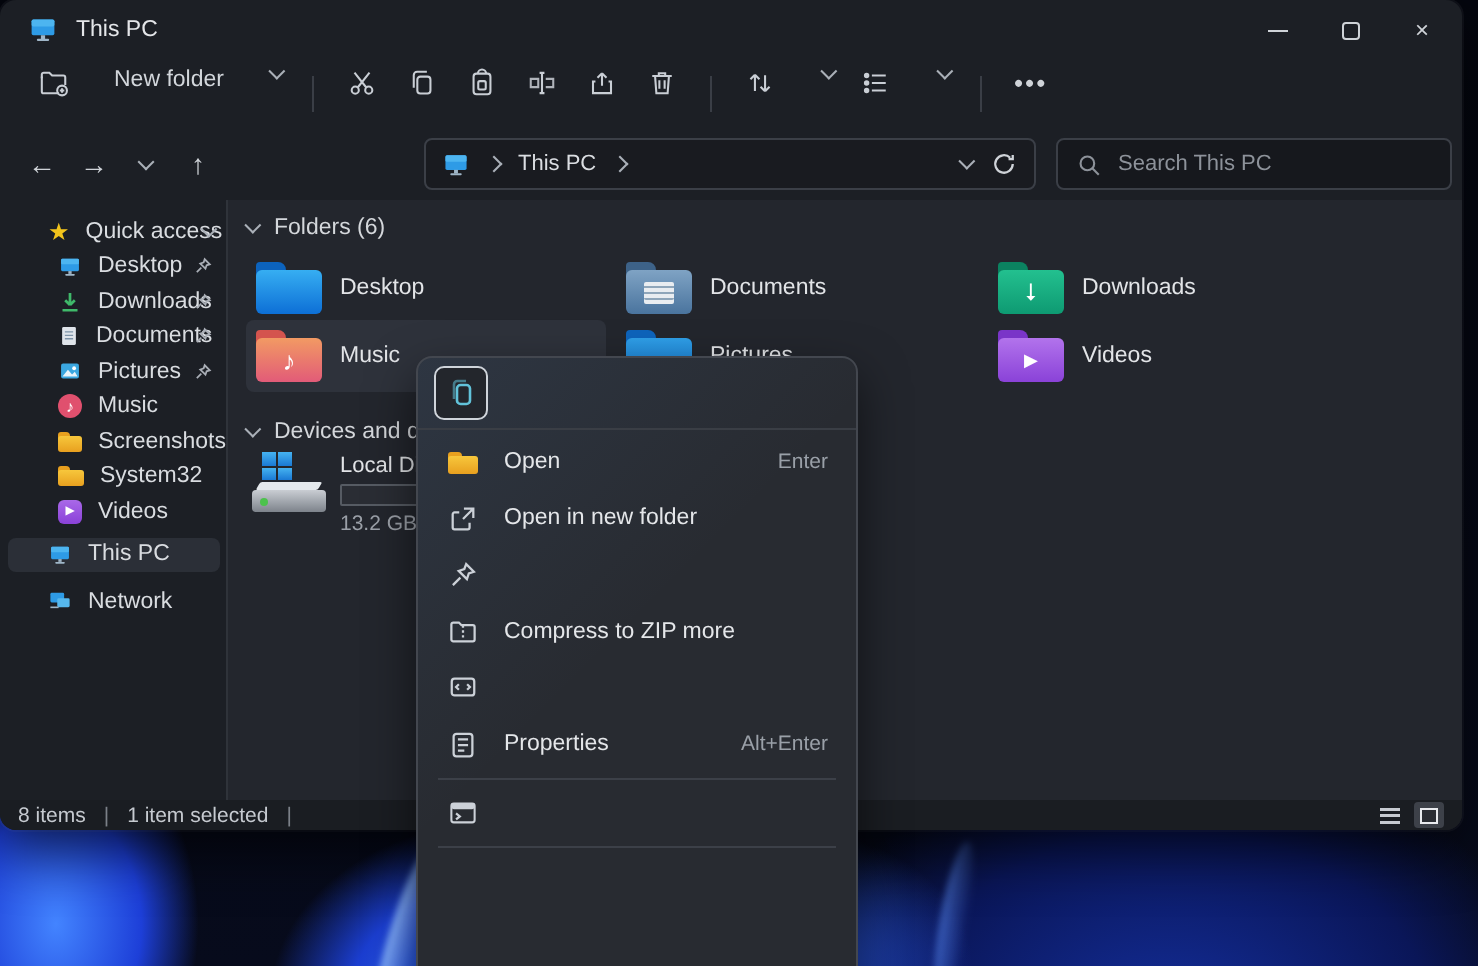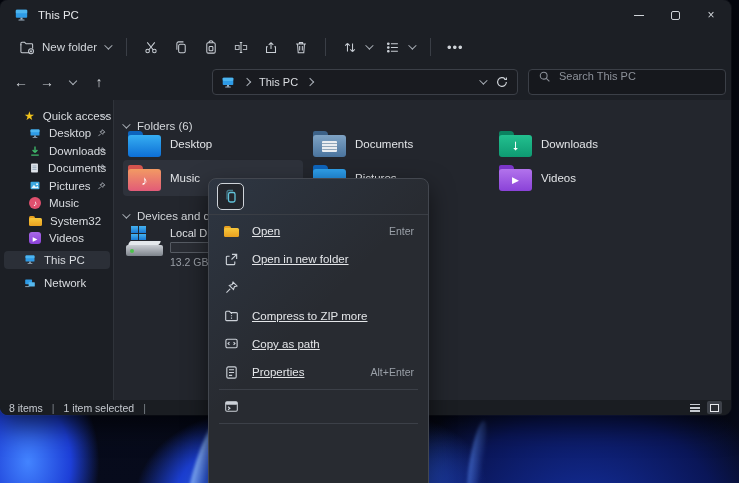--- a/index.html
+++ b/index.html
@@ -29,21 +29,21 @@
   .titlebar { position:relative; height:30px; display:flex; align-items:center; padding-left:14px; gap:9px; }
   .title-text { font-size:11.5px; color:#e4e6e9; }
   .win-controls { position:absolute; right:2px; top:0; height:30px; display:flex; }
   .wc { width:36px; height:30px; display:flex; align-items:center; justify-content:center;
         color:#cfd3d8; font-size:12px; }
   .wc.max span { display:block; width:9px; height:9px; border:1px solid #cfd3d8; border-radius:2px; }
   .wc.min span { display:block; width:10px; height:1px; background:#cfd3d8; }
 
   
   .toolbar { height:34px; display:flex; align-items:center; padding:0 12px; }
-  .tbtn { height:26px; display:flex; align-items:center; justify-content:center; gap:7px;
+  .tbtn { height:26px; display:flex; justify-content:center; gap:22px;
           padding:0 7px; border-radius:4px; color:#d2d6db; font-size:11.5px; }
   .tsep { width:1px; height:18px; background:#3a3e46; margin:0 9px; }
   .chev { display:inline-block; width:6px; height:6px; border-right:1.3px solid #aab0b8;
           border-bottom:1.3px solid #aab0b8; transform:rotate(45deg) translateY(-2px); }
   .chev.right { transform:rotate(-45deg); margin:0 2px; }
   .icon-svg { display:block; }
   .more-dots { font-size:13px; color:#cfd3d8; letter-spacing:1px; }
 
   
   .navbar { position:relative; height:36px; }
@@ -51,21 +51,21 @@
   .nbtn { width:26px; height:26px; display:flex; align-items:center; justify-content:center;
           color:#cfd3d8; font-size:14px; border-radius:4px; }
   .nbtn .chev { transform:rotate(45deg); margin-top:-3px; }
   .addressbar { position:absolute; left:212px; top:5px; width:306px; height:26px;
     border:1px solid #3b3f47; border-radius:4px; background:#191b20;
     display:flex; align-items:center; padding:0 8px; gap:7px; }
   .addr-text { font-size:11px; color:#dbdee2; }
   .addr-right { margin-left:auto; display:flex; align-items:center; gap:10px; }
   .searchbar { position:absolute; left:528px; top:5px; width:198px; height:26px;
     border:1px solid #3b3f47; border-radius:4px; background:#16181d;
-    display:flex; align-items:flex-start; padding:0 9px; gap:8px; }
+    display:flex; align-items:center; padding:0 9px; gap:8px; }
   .searchbar input { background:transparent; border:none; outline:none; color:#c7cbd1;
     font-size:11px; width:140px; font-family:inherit; }
   .searchbar input::placeholder { color:#8d929a; }
 
   
   .app-body { position:absolute; left:0; top:100px; right:0; bottom:15px; display:flex; }
   .sidebar { width:113px; padding-top:7px; overflow:hidden; }
   .side-item { height:17.5px; display:flex; align-items:center; gap:8px; padding-left:24px;
     font-size:11.5px; color:#d9dce0; position:relative; }
   .side-item.child { padding-left:29px; }
@@ -144,21 +144,21 @@
     background:linear-gradient(135deg, rgba(80,120,170,.14), rgba(0,0,0,0) 45%), #282b31;
     border:1px solid #43474f; border-radius:8px; z-index:5;
     box-shadow:0 10px 24px rgba(0,0,0,.55); overflow:hidden; }
   .menu-iconrow { height:36px; border-bottom:1px solid #3a3e45; display:flex; align-items:center;
     padding-left:8px; }
   .focusbox { width:27px; height:27px; border:1.6px solid #cfd4da; border-radius:5px;
     display:flex; align-items:center; justify-content:center; background:#23262c; }
   .menu-items { padding:2px 4px; }
   .menu-item { height:28.2px; display:flex; align-items:center; gap:13px; padding:0 10px;
     border-radius:4px; font-size:11.5px; color:#e4e6e9; }
-  .menu-item .mi-label { flex:1;text-decoration:underline; }
+  .menu-item .mi-label { flex:1; }
   .mi-shortcut { font-size:10.5px; color:#9aa0a8; }
   .menu-sep { height:1px; background:#3c4048; margin:2.5px 6px; }
   .mi-ico { width:16px; height:16px; display:flex; align-items:center; justify-content:center; flex:0 0 auto; }
   .mini-folder-y { width:15px; height:11px; position:relative; }
   .mini-folder-y::before { content:""; position:absolute; left:0; top:0; width:7px; height:4px;
     background:#e8a01f; border-radius:1.5px 2px 0 0; }
   .mini-folder-y::after { content:""; position:absolute; left:0; top:2px; right:0; bottom:0;
     background:linear-gradient(180deg,#f7c73c,#e8a01f); border-radius:1.5px; }
 </style>
 </head>
@@ -350,20 +350,24 @@
             <path d="M9.5 2l4.5 4.5-2.8.9-1 3-4.6-4.6 3-1z"></path>
             <path d="M6.5 9.5L2.5 13.5"></path>
           </svg>
       </div>
       <div class="side-item child">
         <span class="music-dot">♪</span>
         <span>Music</span>
       </div>
       <div class="side-item child">
         <span class="mini-folder"></span>
+        <span>Screenshots</span>
+      </div>
+      <div class="side-item child">
+        <span class="mini-folder"></span>
         <span>System32</span>
       </div>
       <div class="side-item child">
         <span class="vid-sq">▶</span>
         <span>Videos</span>
       </div>
       <div class="side-item gap selected">
         <svg class="icon-svg" width="12" height="11" viewBox="0 0 16 16">
             <rect x="1.5" y="2" width="13" height="9" rx="1" fill="#2e9be6"></rect>
             <rect x="1.5" y="2" width="13" height="4" rx="1" fill="#4db5f0"></rect>
@@ -376,21 +380,21 @@
         <svg class="icon-svg" width="12" height="11" viewBox="0 0 16 16">
             <rect x="1" y="2" width="10" height="7" rx="1" fill="#2e9be6"></rect>
             <rect x="6" y="6" width="9" height="6.5" rx="1" fill="#56b8ee"></rect>
             <rect x="1" y="12" width="6" height="1.2" fill="#9fb6c8"></rect>
           </svg>
         <span>Network</span>
       </div>
     </div>
 
     <div class="main">
-      <div class="section-header" style="left:8px; top:20px;justify-content:center;">
+      <div class="section-header" style="left:8px; top:8px;justify-content:center;">
         <span class="chev"></span>
         <span>Folders (6)</span>
       </div>
 
       <div class="tile" style="left:9px; top:26px;">
         <span class="folder f-desktop">
             <span class="front"></span>
           </span>
         <span>Desktop</span>
       </div>
@@ -516,21 +520,20 @@
         </span>
       <span class="mi-label">Compress to ZIP more</span>
     </div>
     <div class="menu-item">
       <span class="mi-ico">
           <svg width="15" height="15" viewBox="0 0 16 16" fill="none" stroke="#ccd1d8" stroke-width="1.2">
             <rect x="2" y="3.5" width="12" height="9" rx="1.5"></rect>
             <path d="M5.8 6.5L4.3 8l1.5 1.5M10.2 6.5L11.7 8l-1.5 1.5"></path>
           </svg>
         </span>
-      <span class="mi-label">Copy as path</span>
     </div>
     <div class="menu-item">
       <span class="mi-ico">
           <svg width="15" height="15" viewBox="0 0 16 16" fill="none" stroke="#ccd1d8" stroke-width="1.2">
             <rect x="3" y="2" width="10" height="12" rx="1.5"></rect>
             <path d="M5.3 5h5.4M5.3 8h5.4M5.3 11h3.4"></path>
           </svg>
         </span>
       <span class="mi-label">Properties</span>
       <span class="mi-shortcut">Alt+Enter</span>

